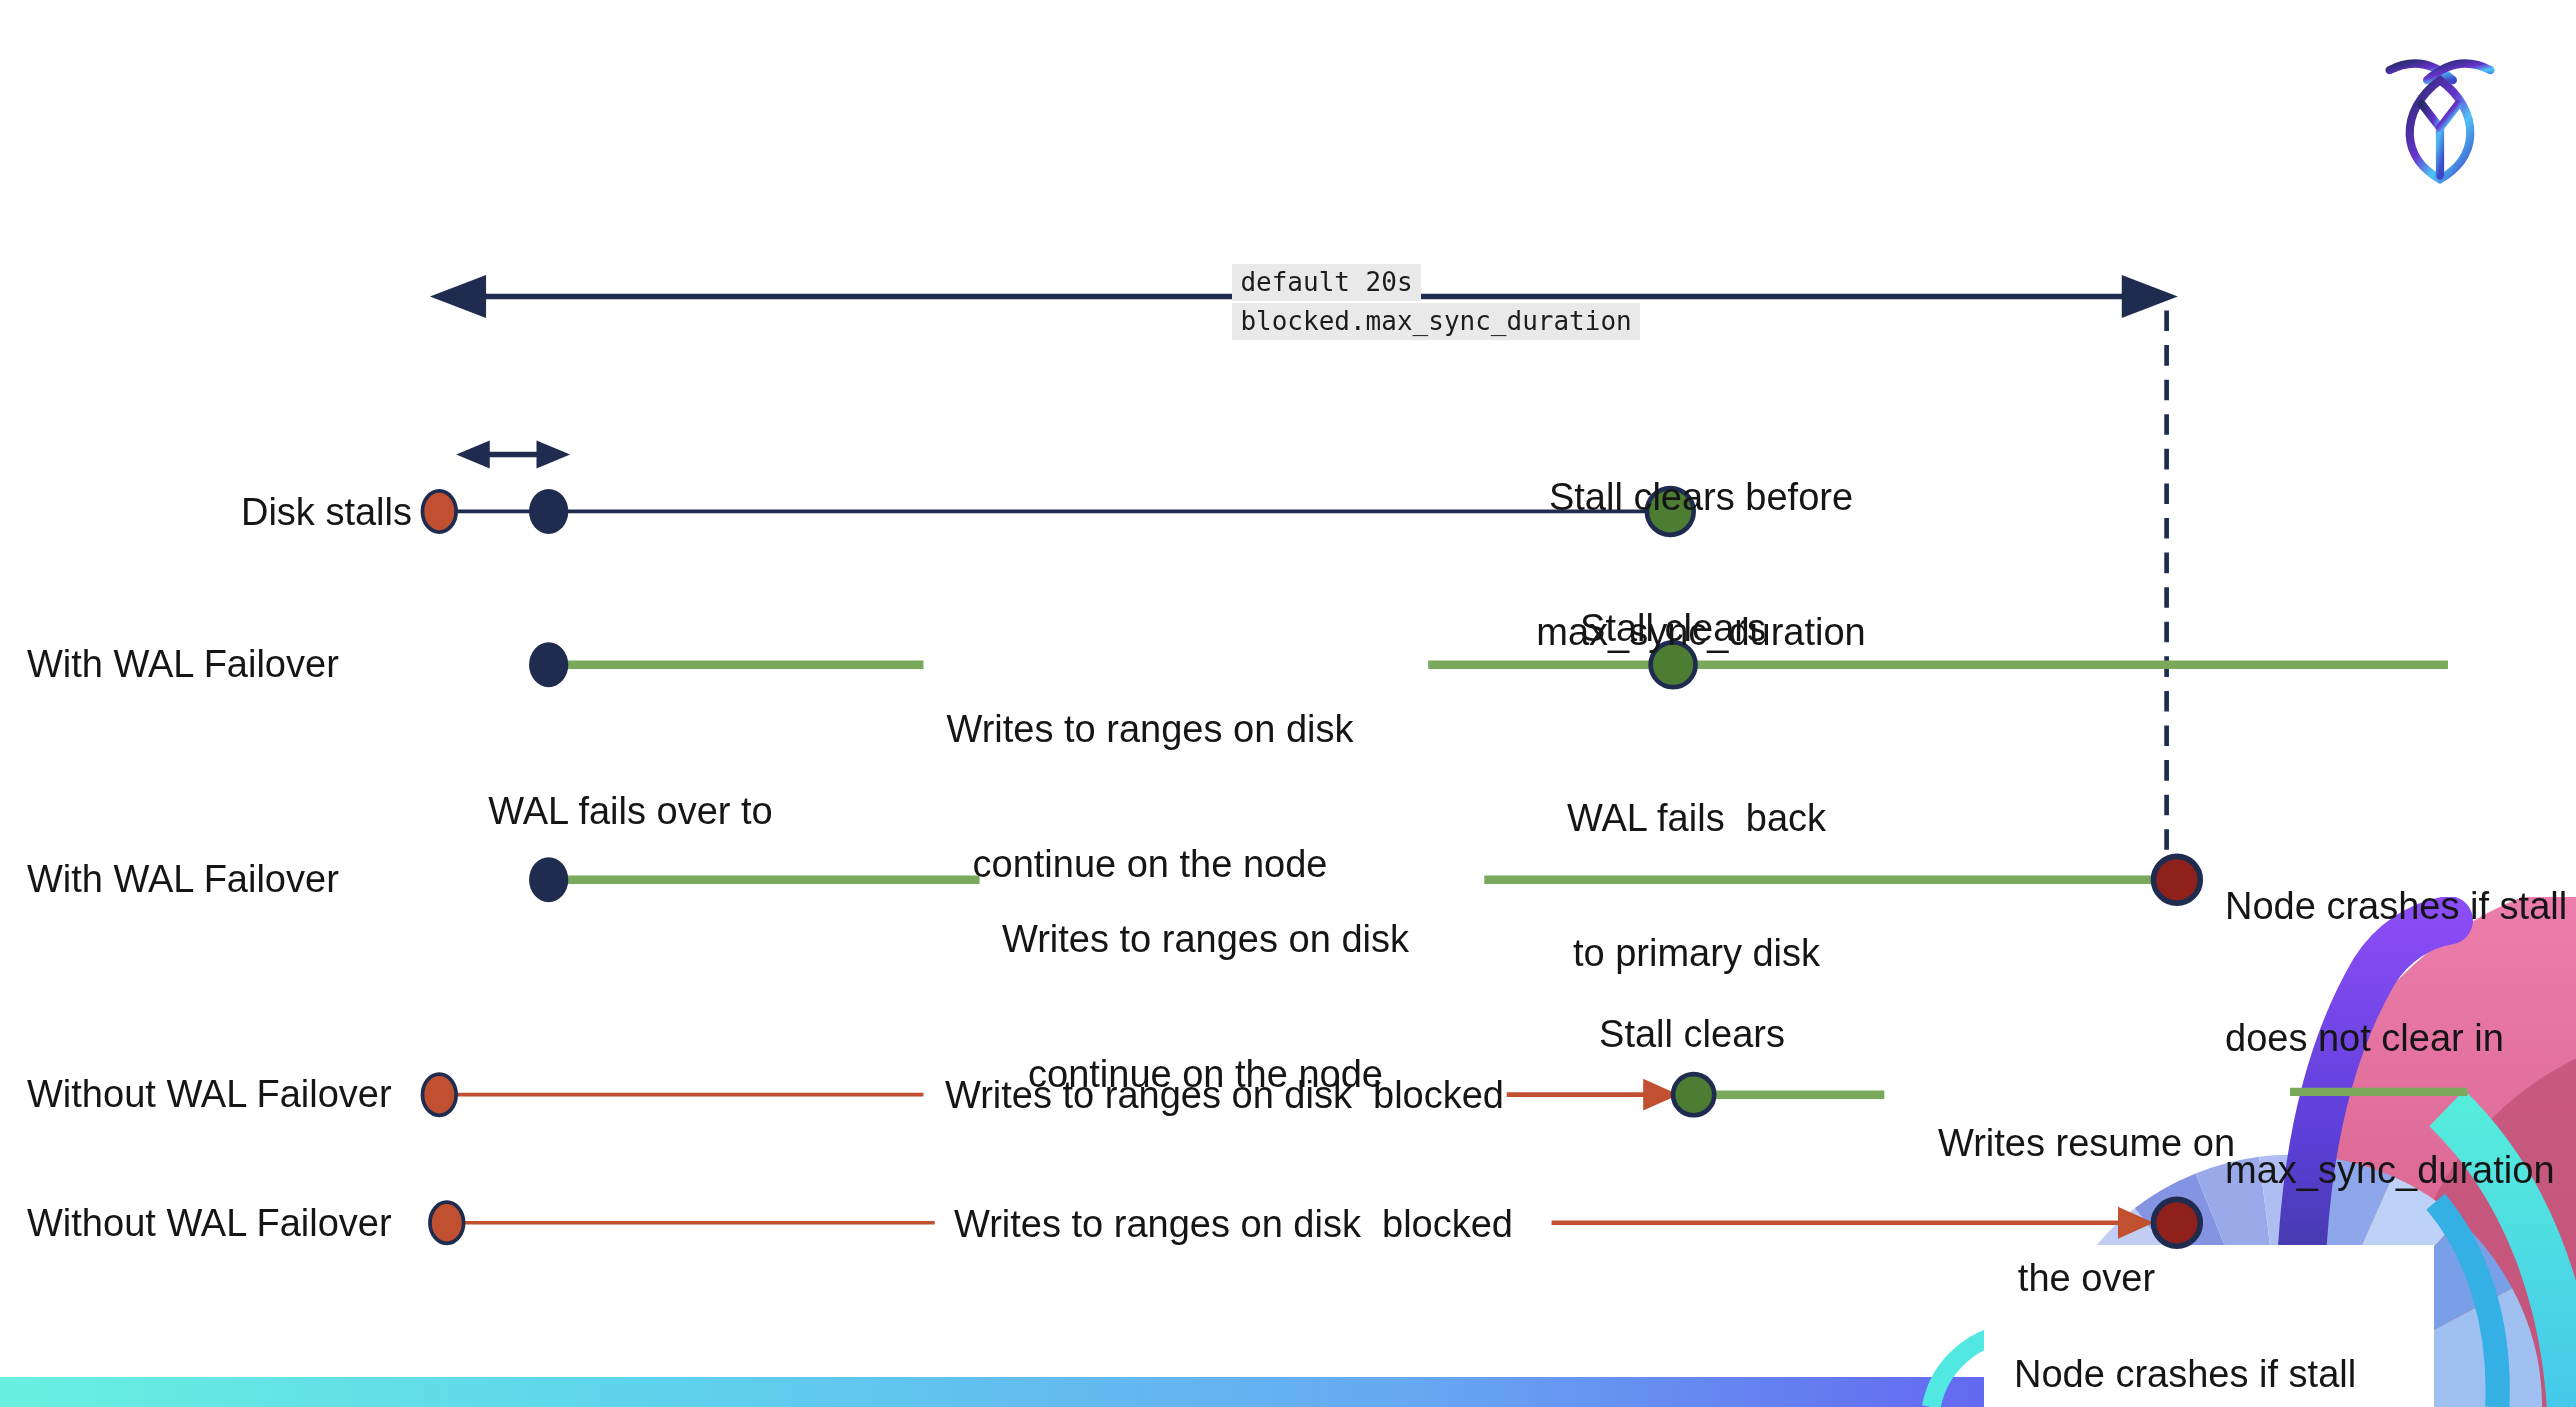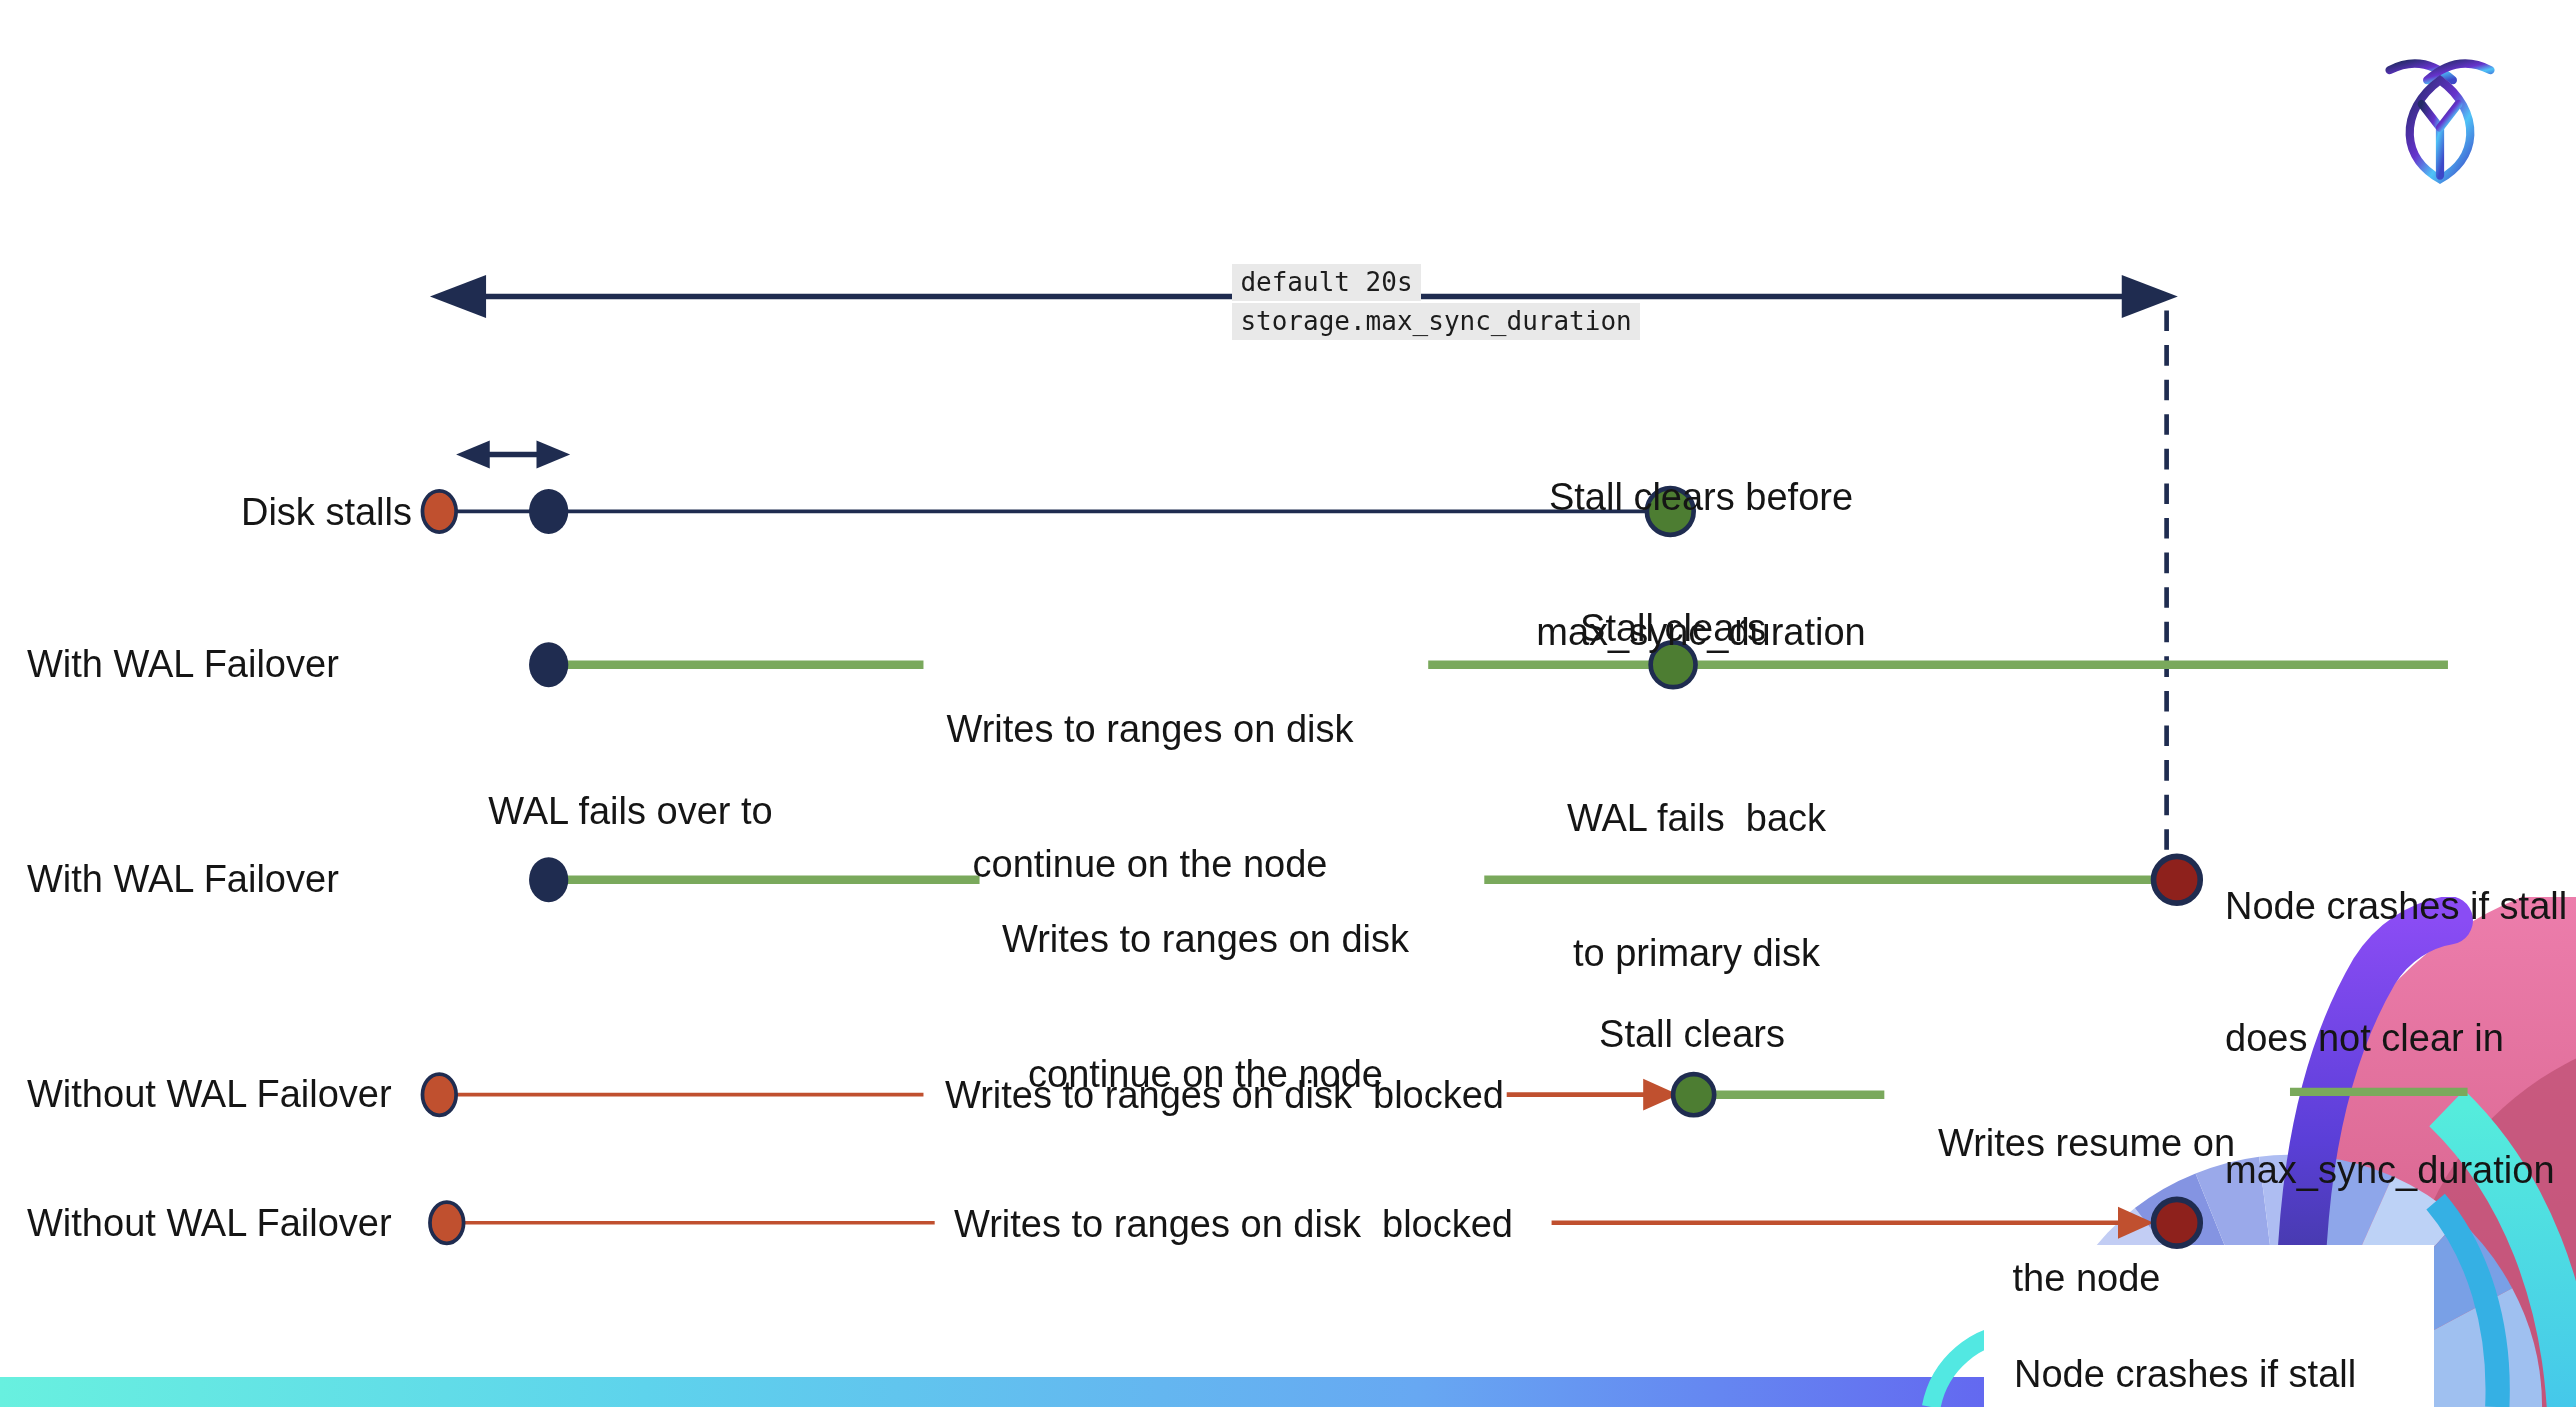--- a/index.html
+++ b/index.html
@@ -136,21 +136,21 @@
       <path d="M115 17 C90 4 67 9 46 28"></path>
       <path d="M60 28 C38 44 26 66 27 88 C28 110 42 126 60 136 C78 126 92 110 93 88 C94 66 82 44 60 28 Z"></path>
       <path d="M60 132 L60 80 L40 54"></path>
       <path d="M60 80 L80 54"></path>
     </g>
   </svg>
 
 
   <div class="code-label" style="left:1195px;top:264px;font-size:26px;padding-left:37px;">
     <span>default 20s</span><br>
-    <span style="margin-top:1.9px">storage.max_sync_duration</span>
+    <span style="margin-top:1.9px">blocked.max_sync_duration</span>
   </div>
 
   <div class="lbl right" style="left:150px;top:490px;width:262px;">Disk stalls</div>
   <div class="row-label" style="top:643px;">With WAL Failover</div>
   <div class="row-label" style="top:858px;">With WAL Failover</div>
   <div class="row-label" style="top:1073px;">Without WAL Failover</div>
   <div class="row-label" style="top:1202px;">Without WAL Failover</div>
 
   <div class="lbl center" style="left:1514px;top:385px;width:374px;">
     <div>Stall clears before</div>
@@ -177,21 +177,21 @@
   <div class="lbl" style="left:2225px;top:796px;width:355px;line-height:44px;">
     <div>Node crashes if stall</div>
     <div>does not clear in</div>
     <div>max_sync_duration</div>
   </div>
 
   <div class="lbl center" style="left:944px;top:1073px;width:561px;">Writes to ranges on disk  blocked</div>
   <div class="lbl center" style="left:1552px;top:1012px;width:280px;">Stall clears</div>
   <div class="lbl center" style="left:1923px;top:1031px;width:327px;">
     <div>Writes resume on</div>
-    <div>the node</div>
+    <div>the over</div>
   </div>
 
   <div class="lbl center" style="left:953px;top:1202px;width:561px;">Writes to ranges on disk  blocked</div>
 
   <div class="callout-text">
     <div>Node crashes if stall</div>
     
     
   </div>
 

